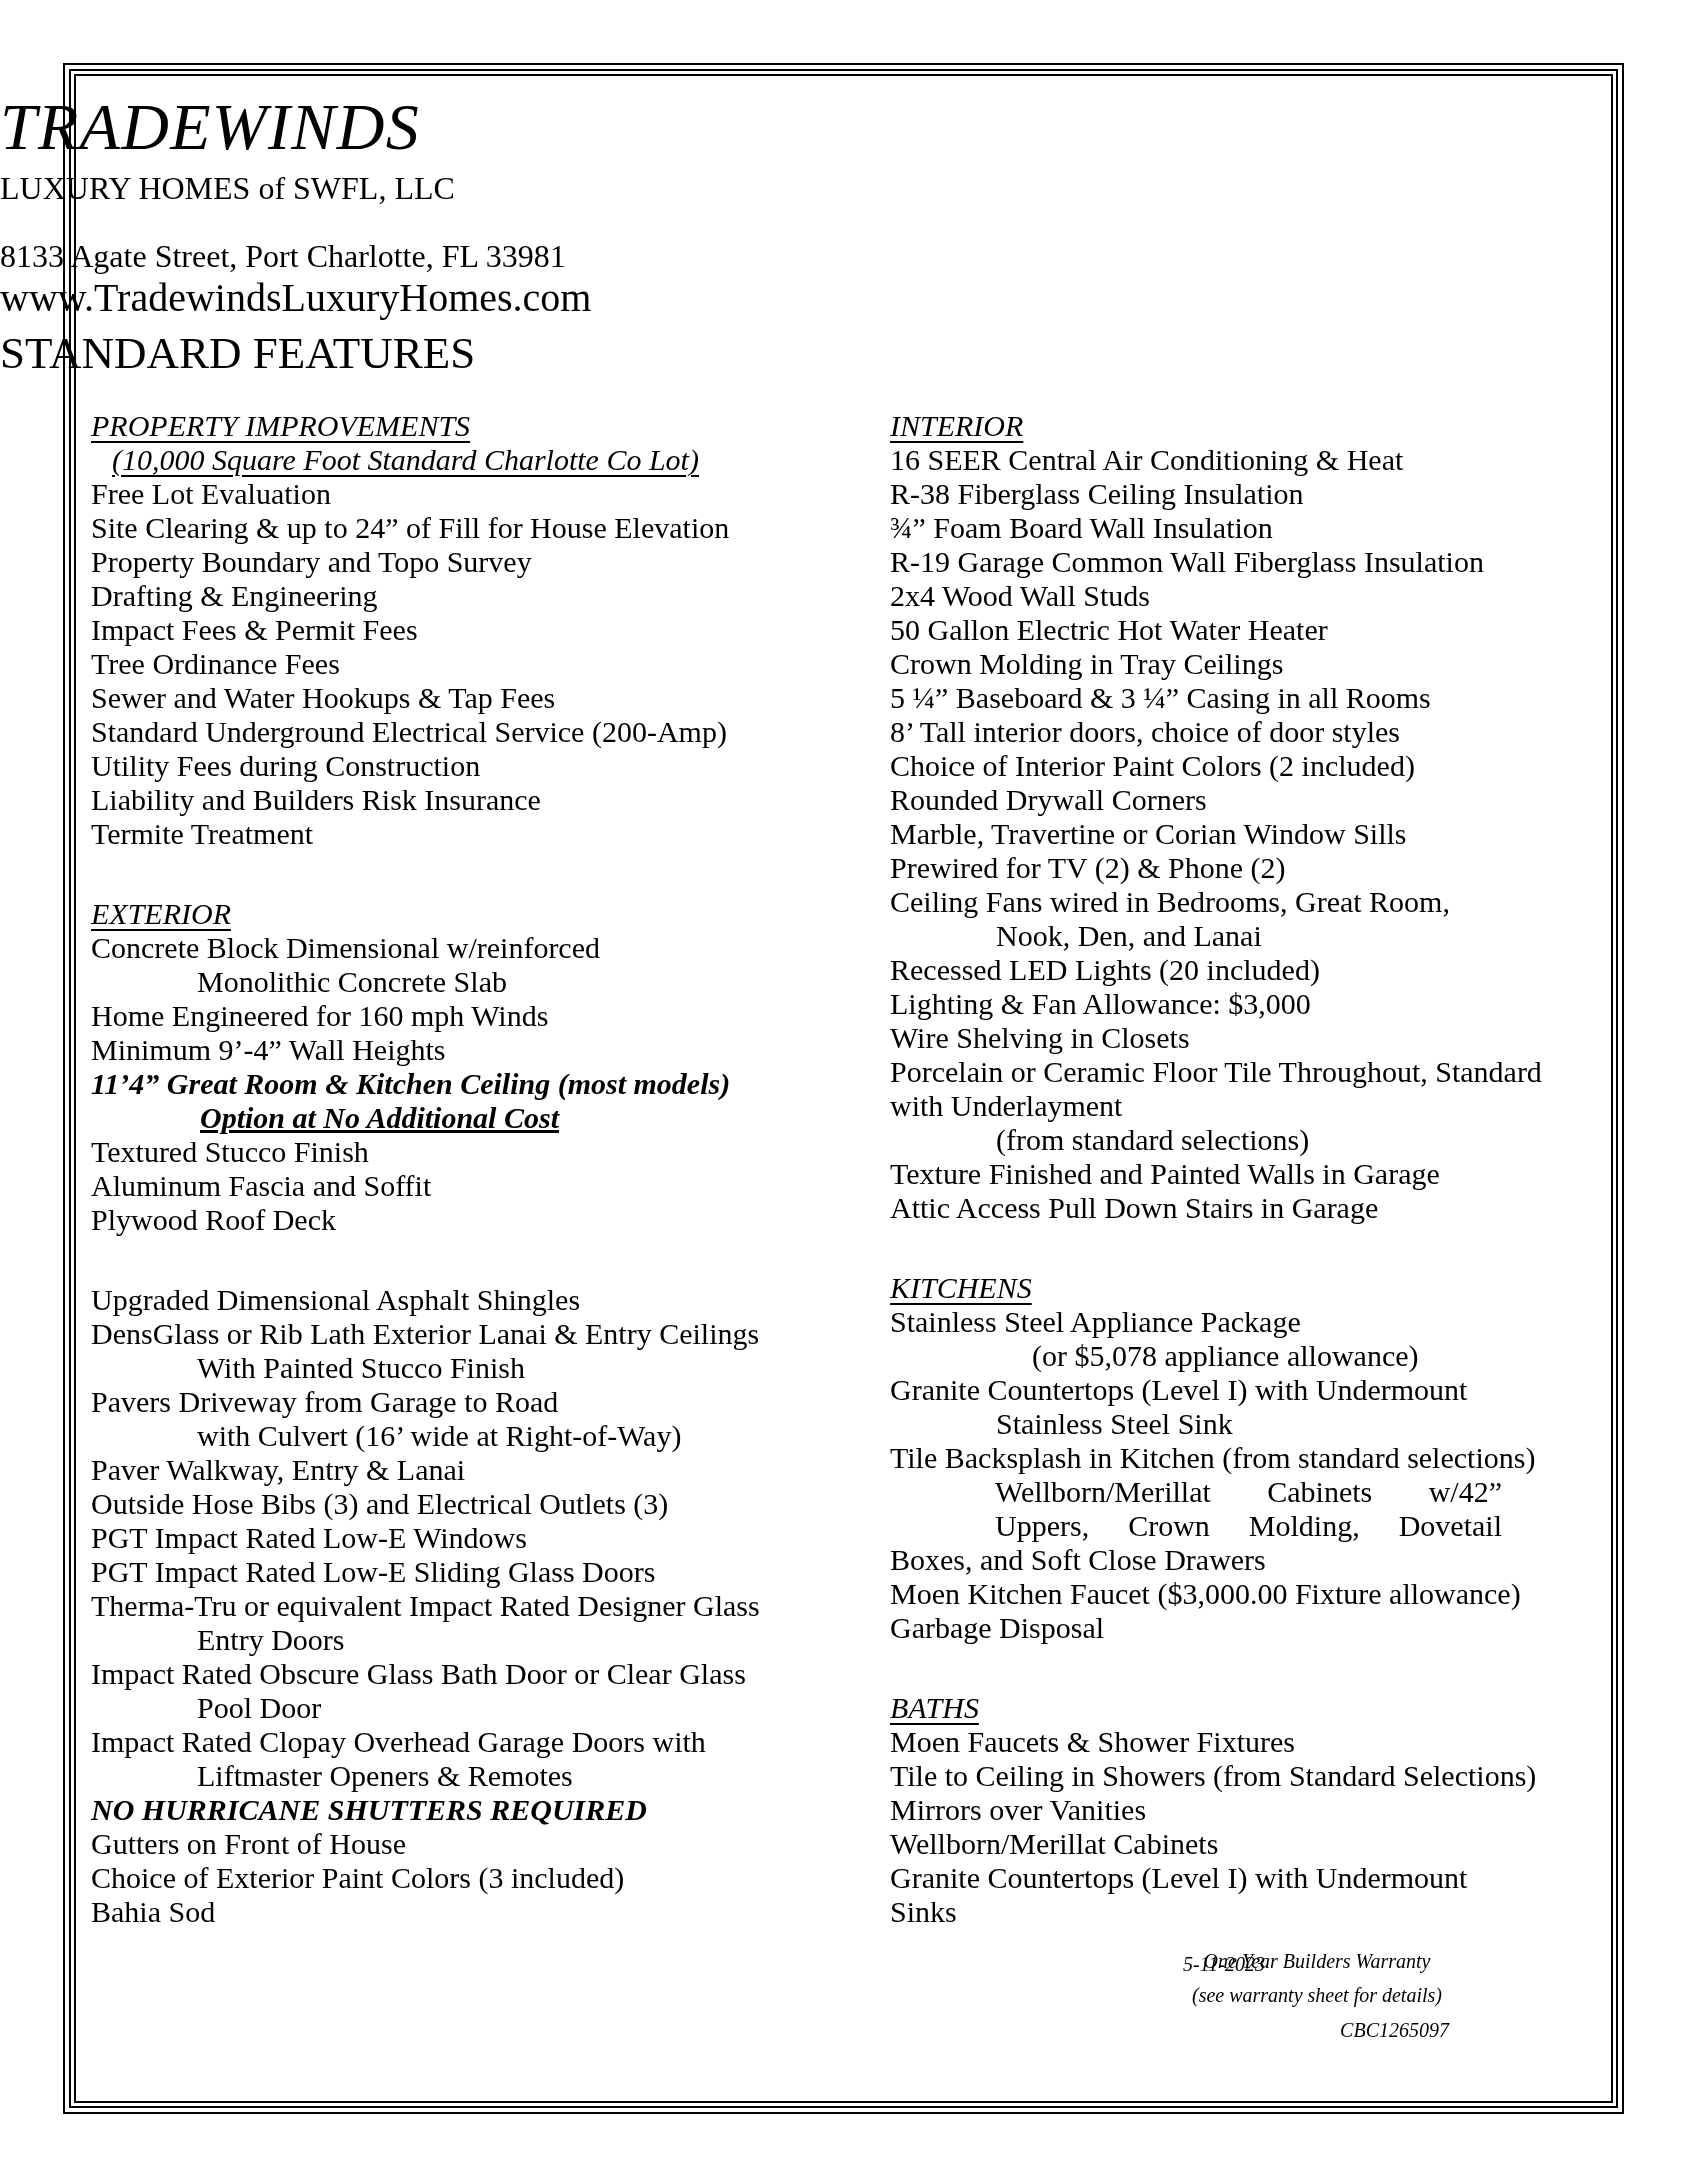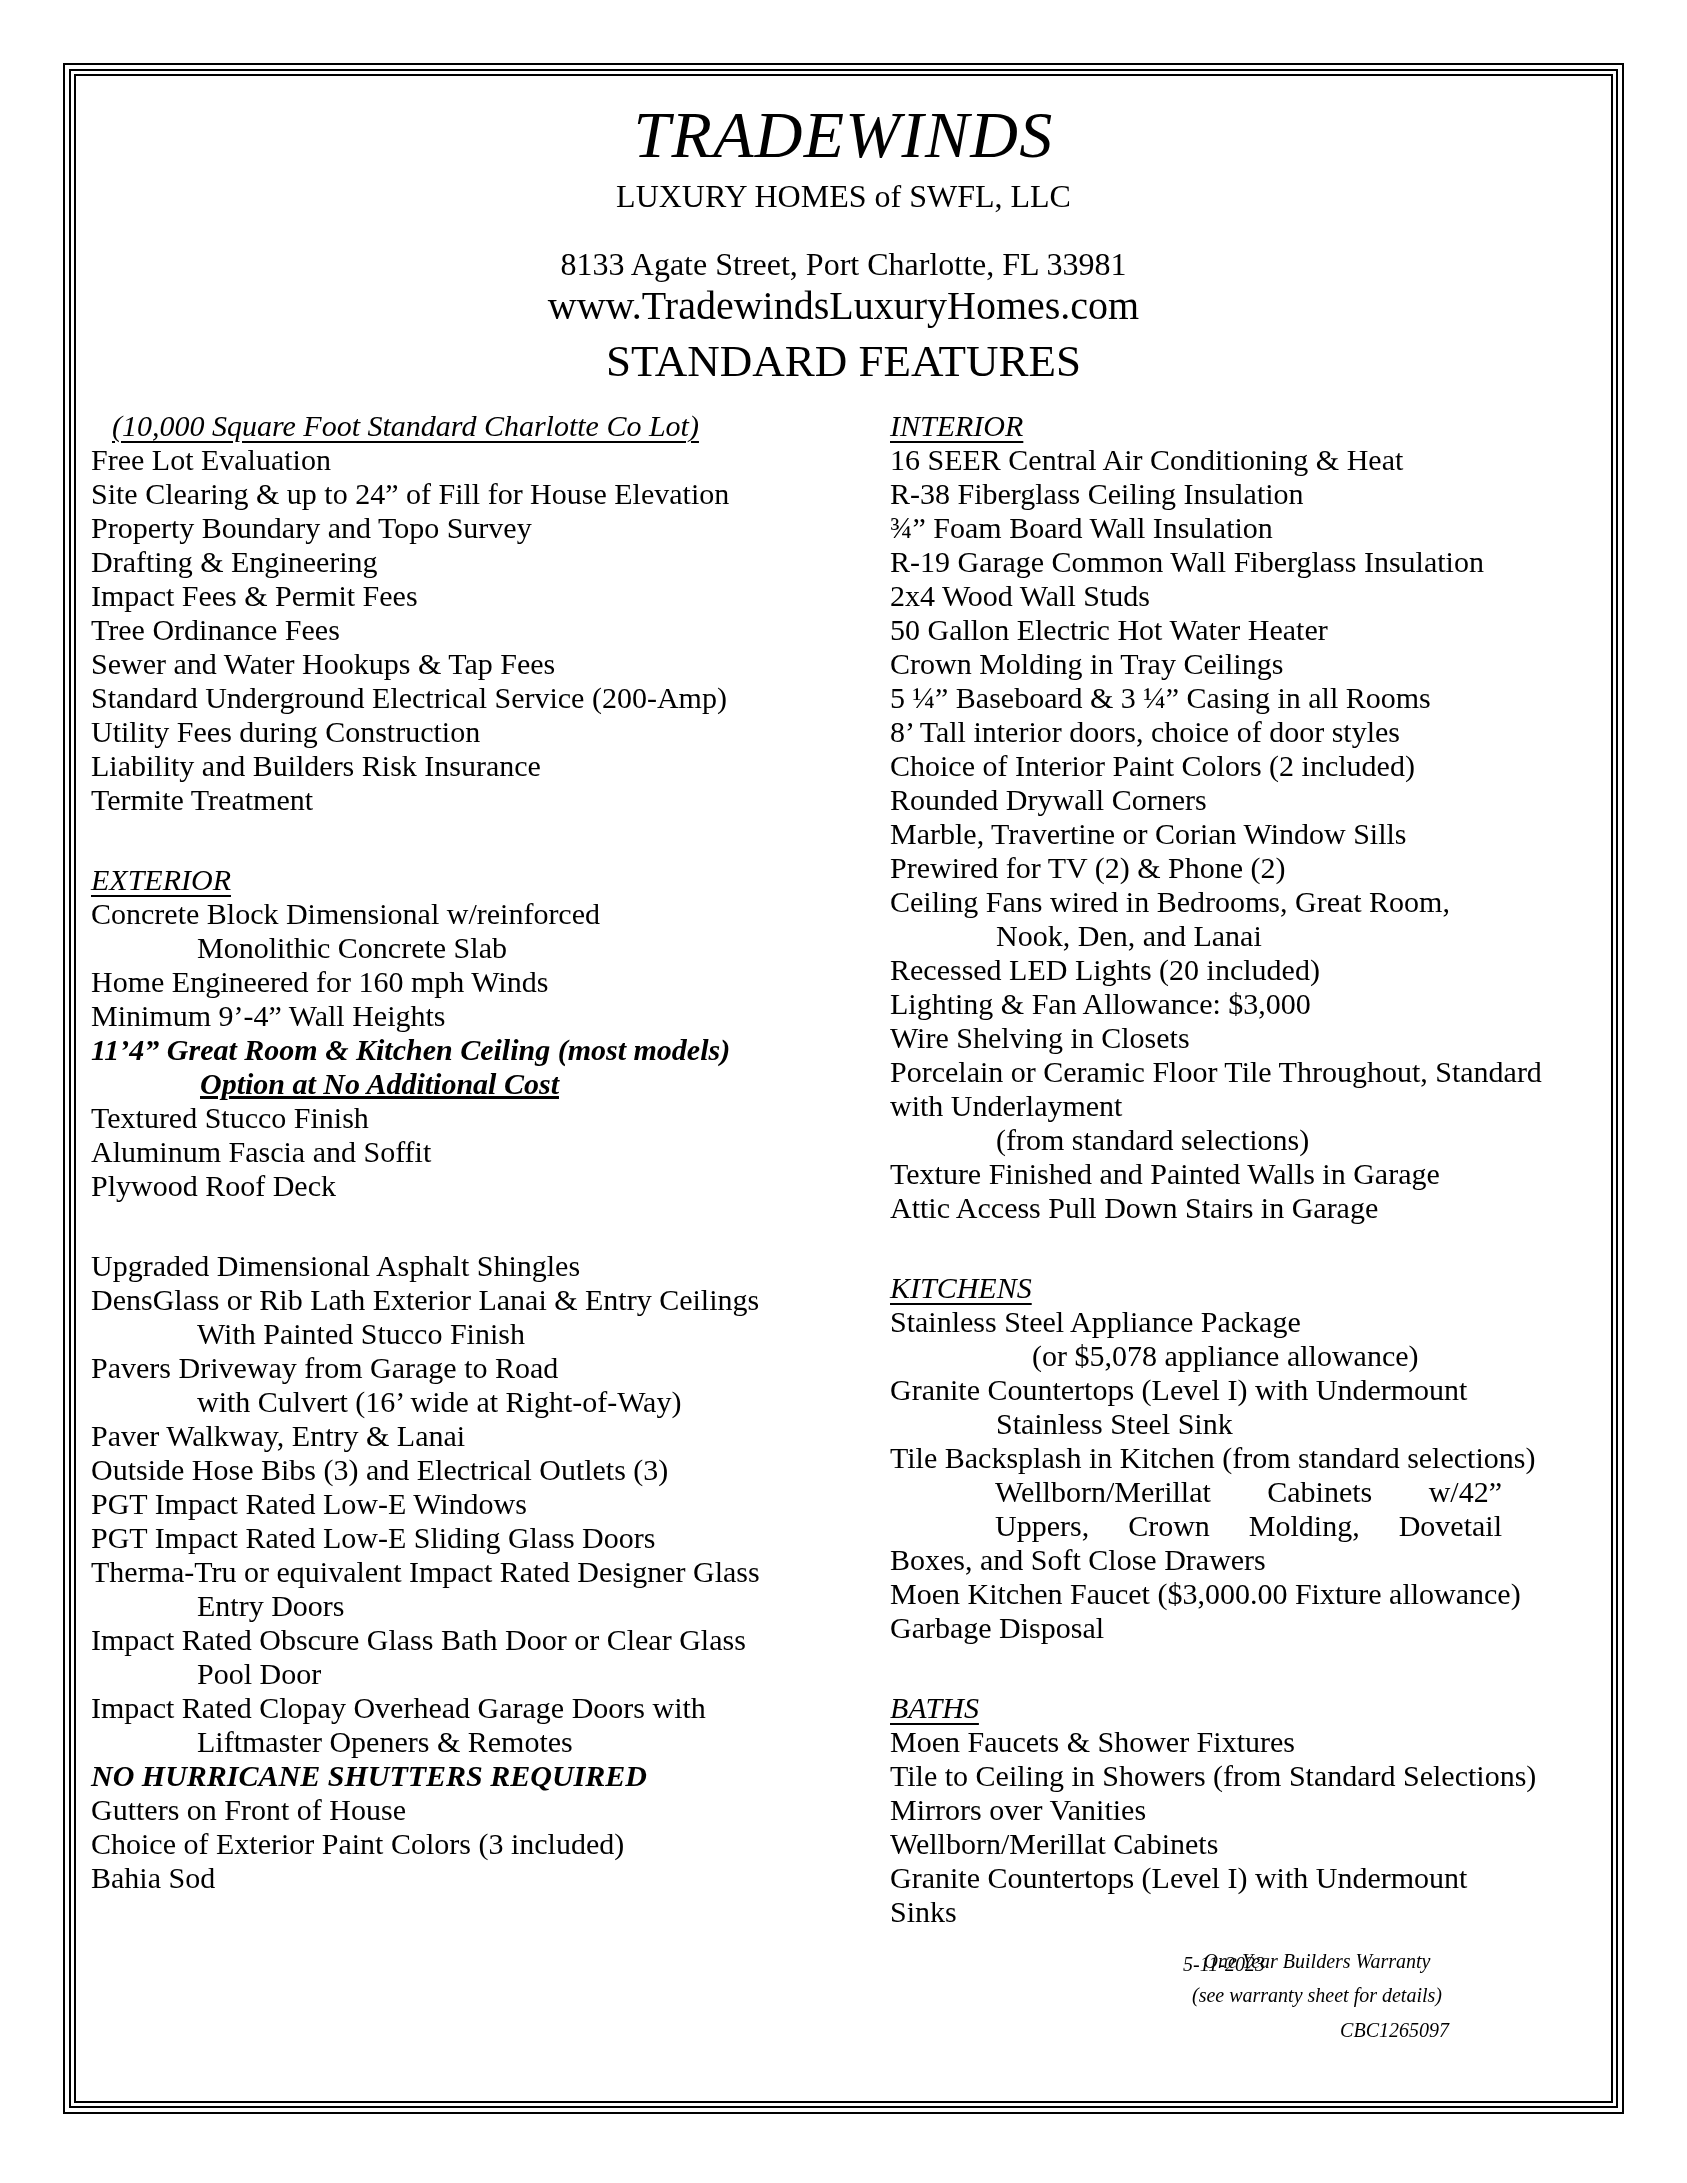--- a/index.html
+++ b/index.html
@@ -9,21 +9,21 @@
     background:#ffffff;
     font-family:"Liberation Serif","DejaVu Serif",serif;
     color:#000;
     overflow:hidden;
   }
   
   #frame { position:absolute; top:63px; left:63px; right:63px; bottom:69px; border:2px solid #000; pointer-events:none; }
   #frame::before { content:""; position:absolute; inset:4px;  border:2px solid #000; }
   #frame::after  { content:""; position:absolute; inset:8.6px; border:2px solid #000; }
 
-  .center { position:absolute; left:0; right:0; text-align:center; white-space:nowrap;margin-top:8px; }
+  .center { position:absolute; left:0; right:0; text-align:left; white-space:nowrap; }
   #company-title   { top:94px;  font-size:66px; line-height:66px; font-style:italic; letter-spacing:1.3px; }
   #company-sub     { top:171px;  font-size:32px;  line-height:34px; }
   #company-address { top:239px;  font-size:32px;  line-height:34px; }
   #company-site    { top:281px;  font-size:40px;  line-height:34px; }
   #doc-title       { top:329px;  font-size:45px;  line-height:48px; }
 
   .col { position:absolute; top:409px; font-size:30px; }
   #col-left  { left:91px;  width:767px; }
   #col-right { left:890px; width:731px; }
 
@@ -49,20 +49,21 @@
 <div id="page">
   <div id="frame"></div>
 
   <div id="company-title" class="center">TRADEWINDS</div>
   <div id="company-sub" class="center">LUXURY HOMES of SWFL, LLC</div>
   <div id="company-address" class="center">8133 Agate Street, Port Charlotte, FL 33981</div>
   <div id="company-site" class="center">www.TradewindsLuxuryHomes.com</div>
   <div id="doc-title" class="center">STANDARD FEATURES</div>
 
   <div id="col-left" class="col">
+      <div class="line hd">PROPERTY IMPROVEMENTS</div>
       <div class="line sub">(10,000 Square Foot Standard Charlotte Co Lot)</div>
       <div class="line">Free Lot Evaluation</div>
       <div class="line">Site Clearing &amp; up to 24” of Fill for House Elevation</div>
       <div class="line">Property Boundary and Topo Survey</div>
       <div class="line">Drafting &amp; Engineering</div>
       <div class="line">Impact Fees &amp; Permit Fees</div>
       <div class="line">Tree Ordinance Fees</div>
       <div class="line">Sewer and Water Hookups &amp; Tap Fees</div>
       <div class="line">Standard Underground Electrical Service (200-Amp)</div>
       <div class="line">Utility Fees during Construction</div>

